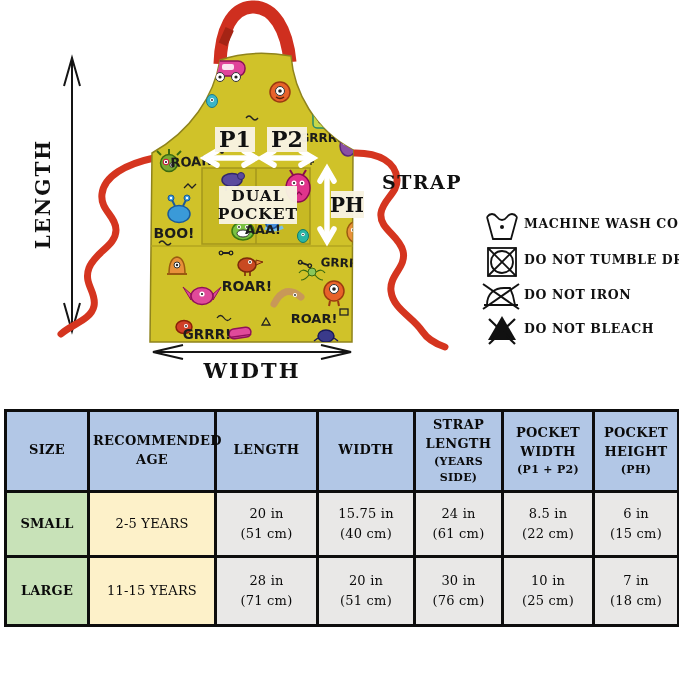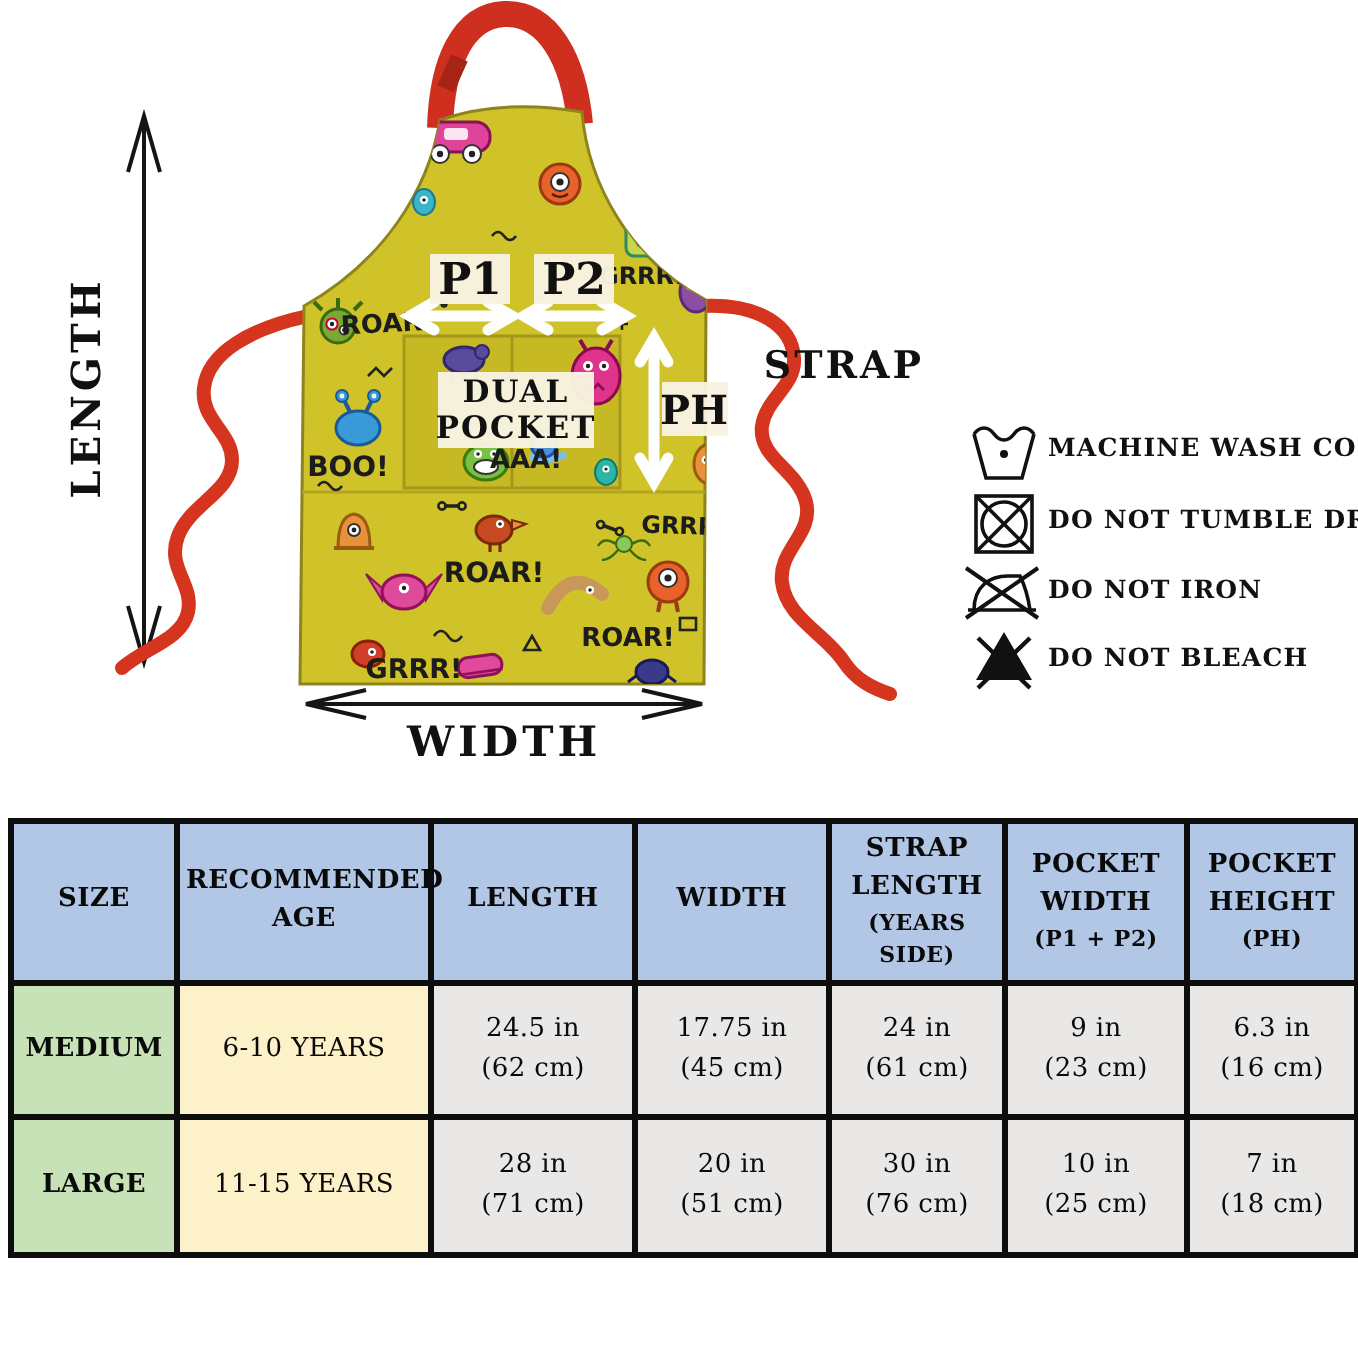--- a/index.html
+++ b/index.html
@@ -340,33 +340,33 @@
       <th><div class="h-main">WIDTH</div><div class="h-sub"></div></th>
       <th><div class="h-main">STRAP
 LENGTH</div><div class="h-sub">(YEARS SIDE)</div></th>
       <th><div class="h-main">POCKET
 WIDTH</div><div class="h-sub">(P1 + P2)</div></th>
       <th><div class="h-main">POCKET
 HEIGHT</div><div class="h-sub">(PH)</div></th>
     </tr>
   </thead>
   <tbody>
-    <tr class="r2">
-      <td class="col-size">MEDIUM</td>
-      <td class="col-age">6-10 YEARS</td>
-      <td class="col-data">24.5 in
-(62 cm)</td>
-      <td class="col-data">17.75 in
-(45 cm)</td>
+    <tr class="r1">
+      <td class="col-size">SMALL</td>
+      <td class="col-age">2-5 YEARS</td>
+      <td class="col-data">20 in
+(51 cm)</td>
+      <td class="col-data">15.75 in
+(40 cm)</td>
       <td class="col-data">24 in
 (61 cm)</td>
-      <td class="col-data">9 in
-(23 cm)</td>
-      <td class="col-data">6.3 in
-(16 cm)</td>
+      <td class="col-data">8.5 in
+(22 cm)</td>
+      <td class="col-data">6 in
+(15 cm)</td>
     </tr>
     <tr class="r3">
       <td class="col-size">LARGE</td>
       <td class="col-age">11-15 YEARS</td>
       <td class="col-data">28 in
 (71 cm)</td>
       <td class="col-data">20 in
 (51 cm)</td>
       <td class="col-data">30 in
 (76 cm)</td>

